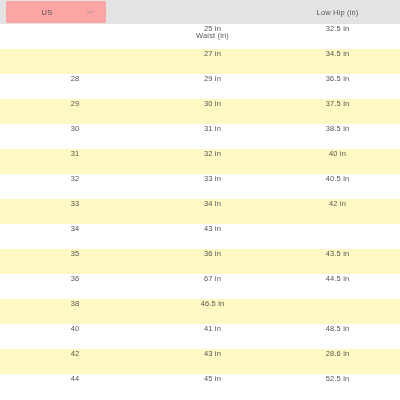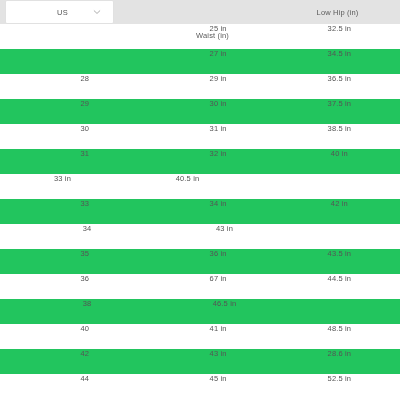--- a/index.html
+++ b/index.html
@@ -45,31 +45,30 @@
   .col-waist   { width: 125px; margin-top: 47px; }
   .col-lowhip  { width: 125px; }
 
   
   .col-us.header-cell {
     justify-content: flex-start;
     padding-left: 6px;
   }
 
   .unit-select {
-    width: 83px;
+    width: 100px;
     height: 22px;
-    background: #ffffff;
+    background: #fca5a5;
     border-radius: 1px;
     display: flex;
     align-items: center;
     justify-content: center;
     position: relative;
     cursor: pointer;
     box-shadow: 0 0 0 0.5px rgba(0,0,0,0.02);
-    padding-left: 24px;
   }
 
   .unit-select-label {
     font-size: 7.5px;
     color: #555555;
     letter-spacing: 0.2px;
     margin-right: 18px;
   }
 
   .chevron-down-icon {
@@ -88,33 +87,33 @@
     display: block;
   }
 
   .table-row {
     display: flex;
     align-items: center;
     height: 25px;
     background: #ffffff;
   }
   .table-row.striped {
-    background: #22c55e;
+    background: #fef9c3;
   }
 
   .cell {
     box-sizing: border-box;
     display: flex;
     justify-content: center;
     font-size: 7.5px;
     color: #555555;
     letter-spacing: 0.15px;
     height: 100%;
   }
-  .cell-us     { width: 150px; margin-left: 12px; }
+  .cell-us     { width: 150px; }
   .cell-waist  { width: 125px; }
   .cell-lowhip { width: 125px; }
 
   
   .cell-us .cell-text {
     display: block;
     width: 90px;
     text-align: center;
   }
 </style>
@@ -207,20 +206,23 @@
           <span class="cell-text">31</span>
         </div>
         <div class="cell cell-waist">
           <span class="cell-text">32 in</span>
         </div>
         <div class="cell cell-lowhip">
           <span class="cell-text">40 in</span>
         </div>
       </div>
       <div class="table-row">
+        <div class="cell cell-us">
+          <span class="cell-text">32</span>
+        </div>
         <div class="cell cell-waist">
           <span class="cell-text">33 in</span>
         </div>
         <div class="cell cell-lowhip">
           <span class="cell-text">40.5 in</span>
         </div>
       </div>
       <div class="table-row striped">
         <div class="cell cell-us">
           <span class="cell-text">33</span>

